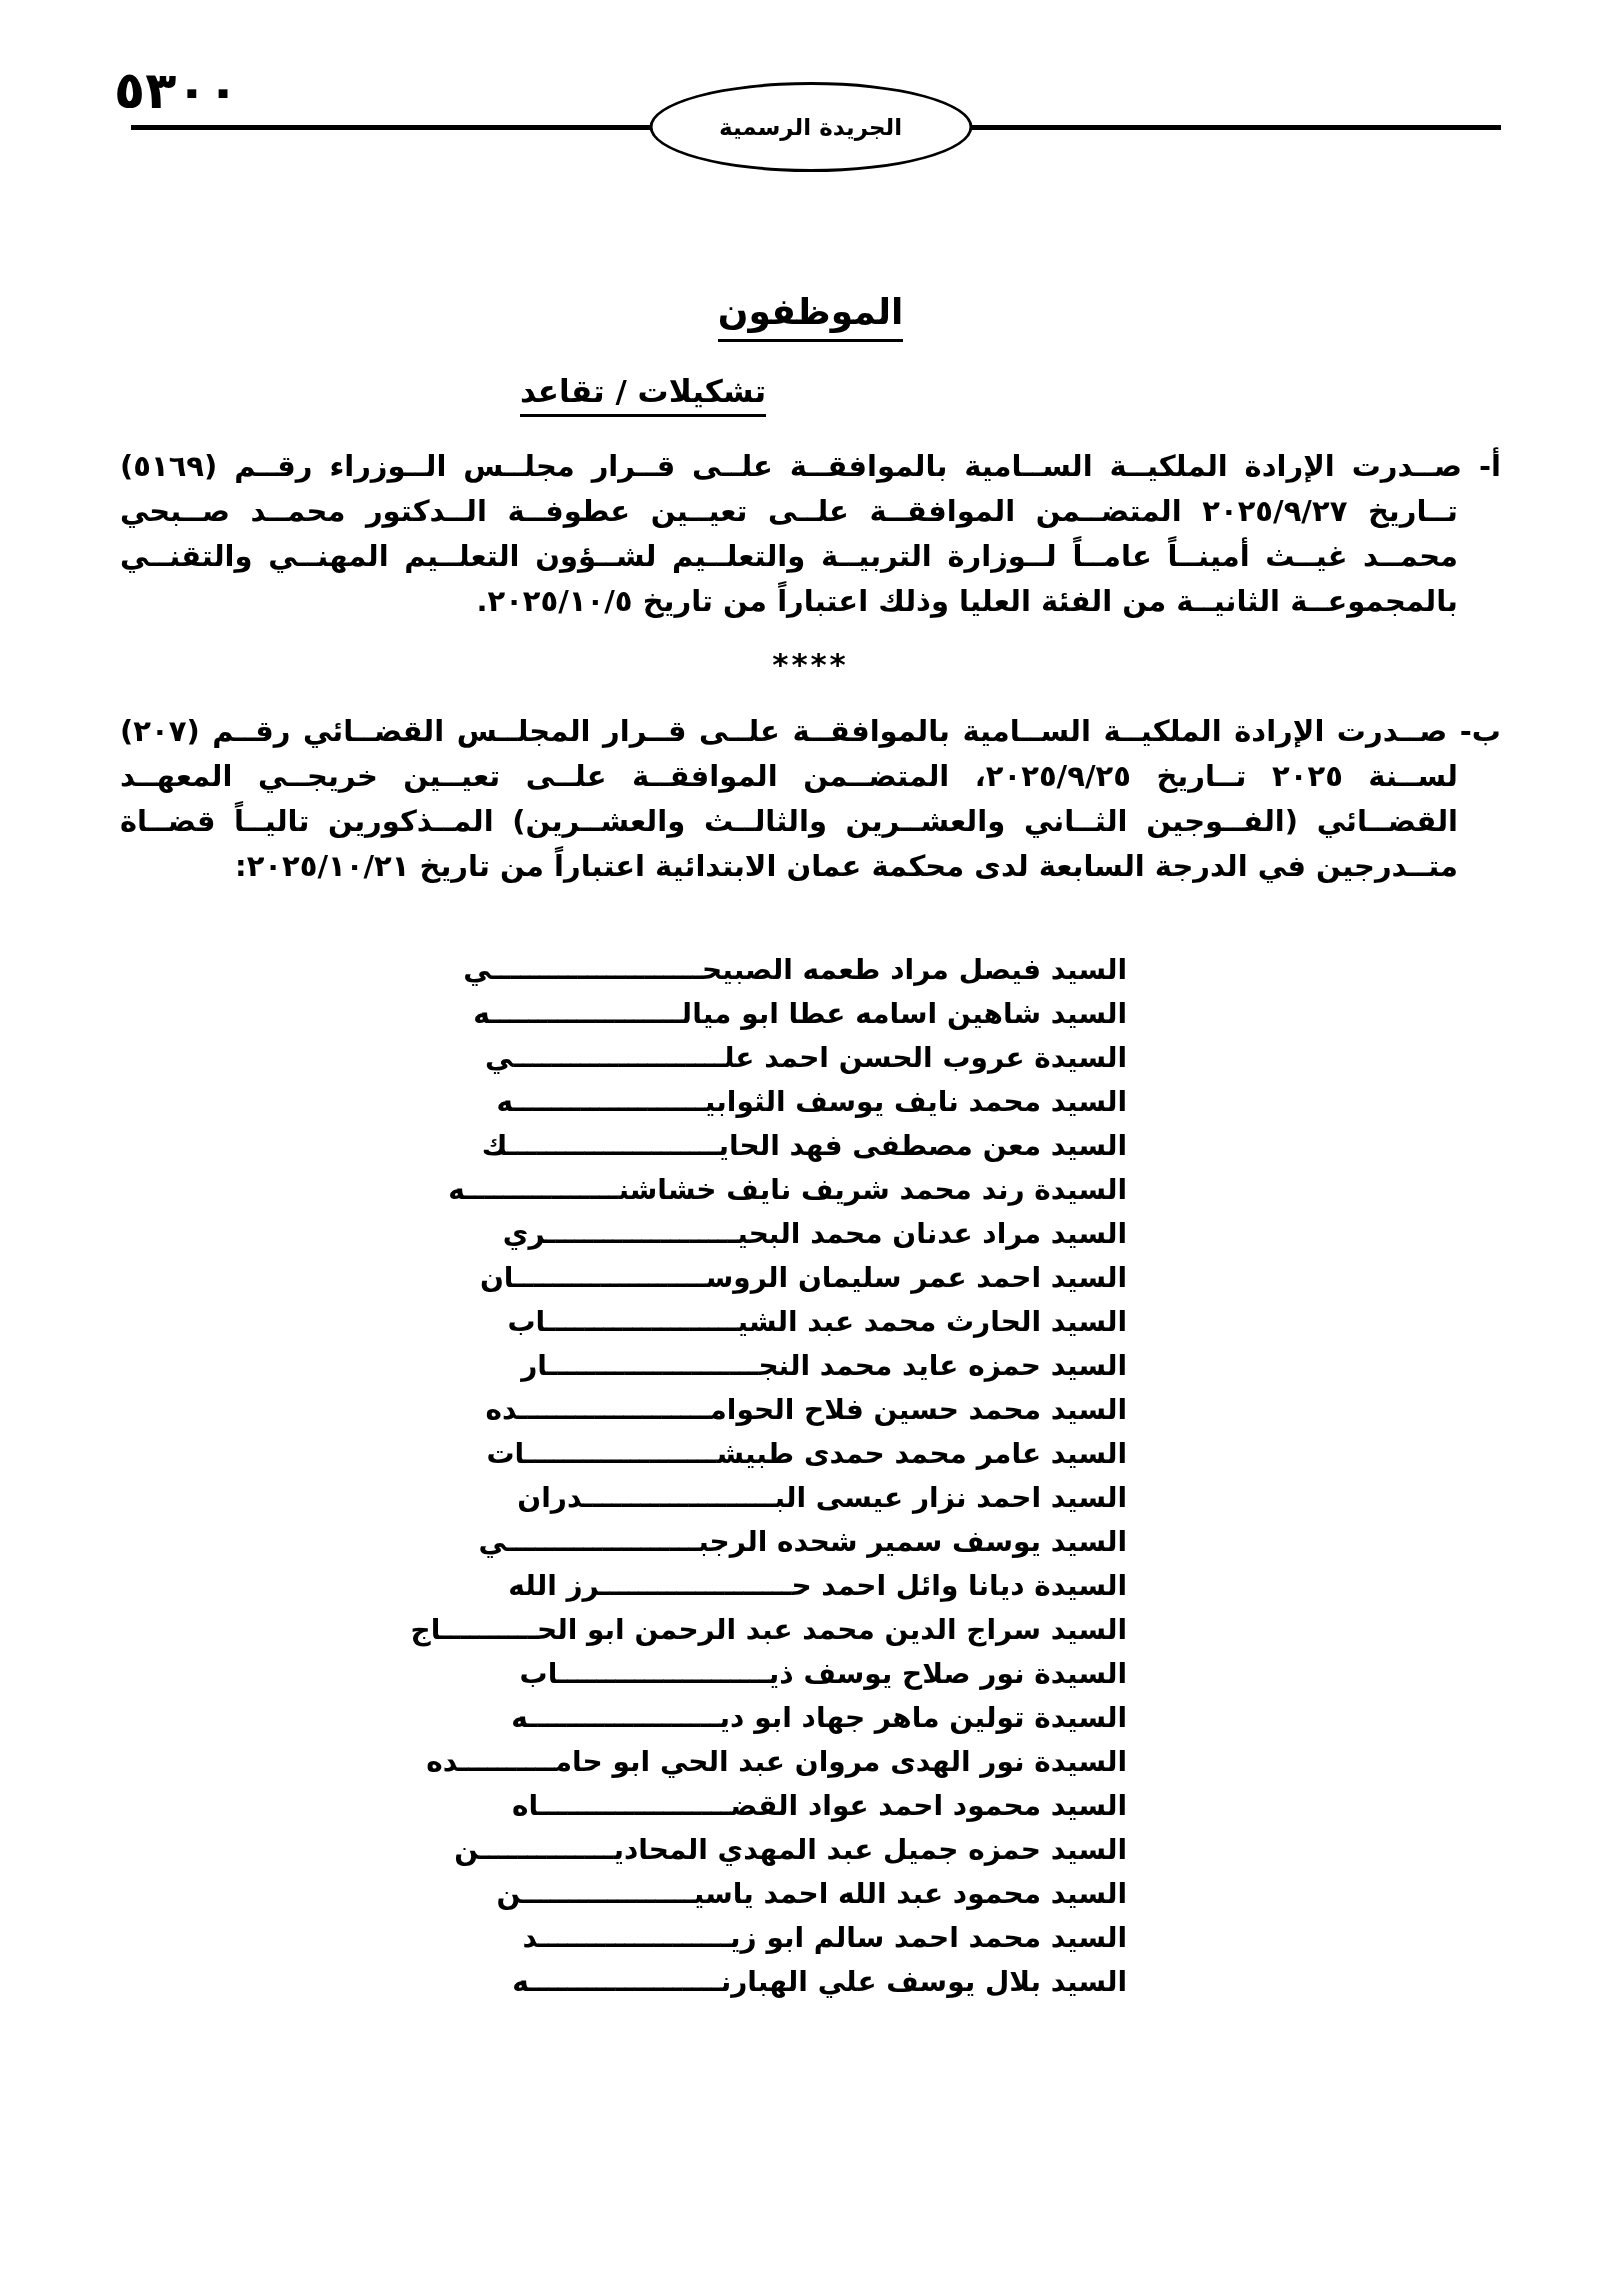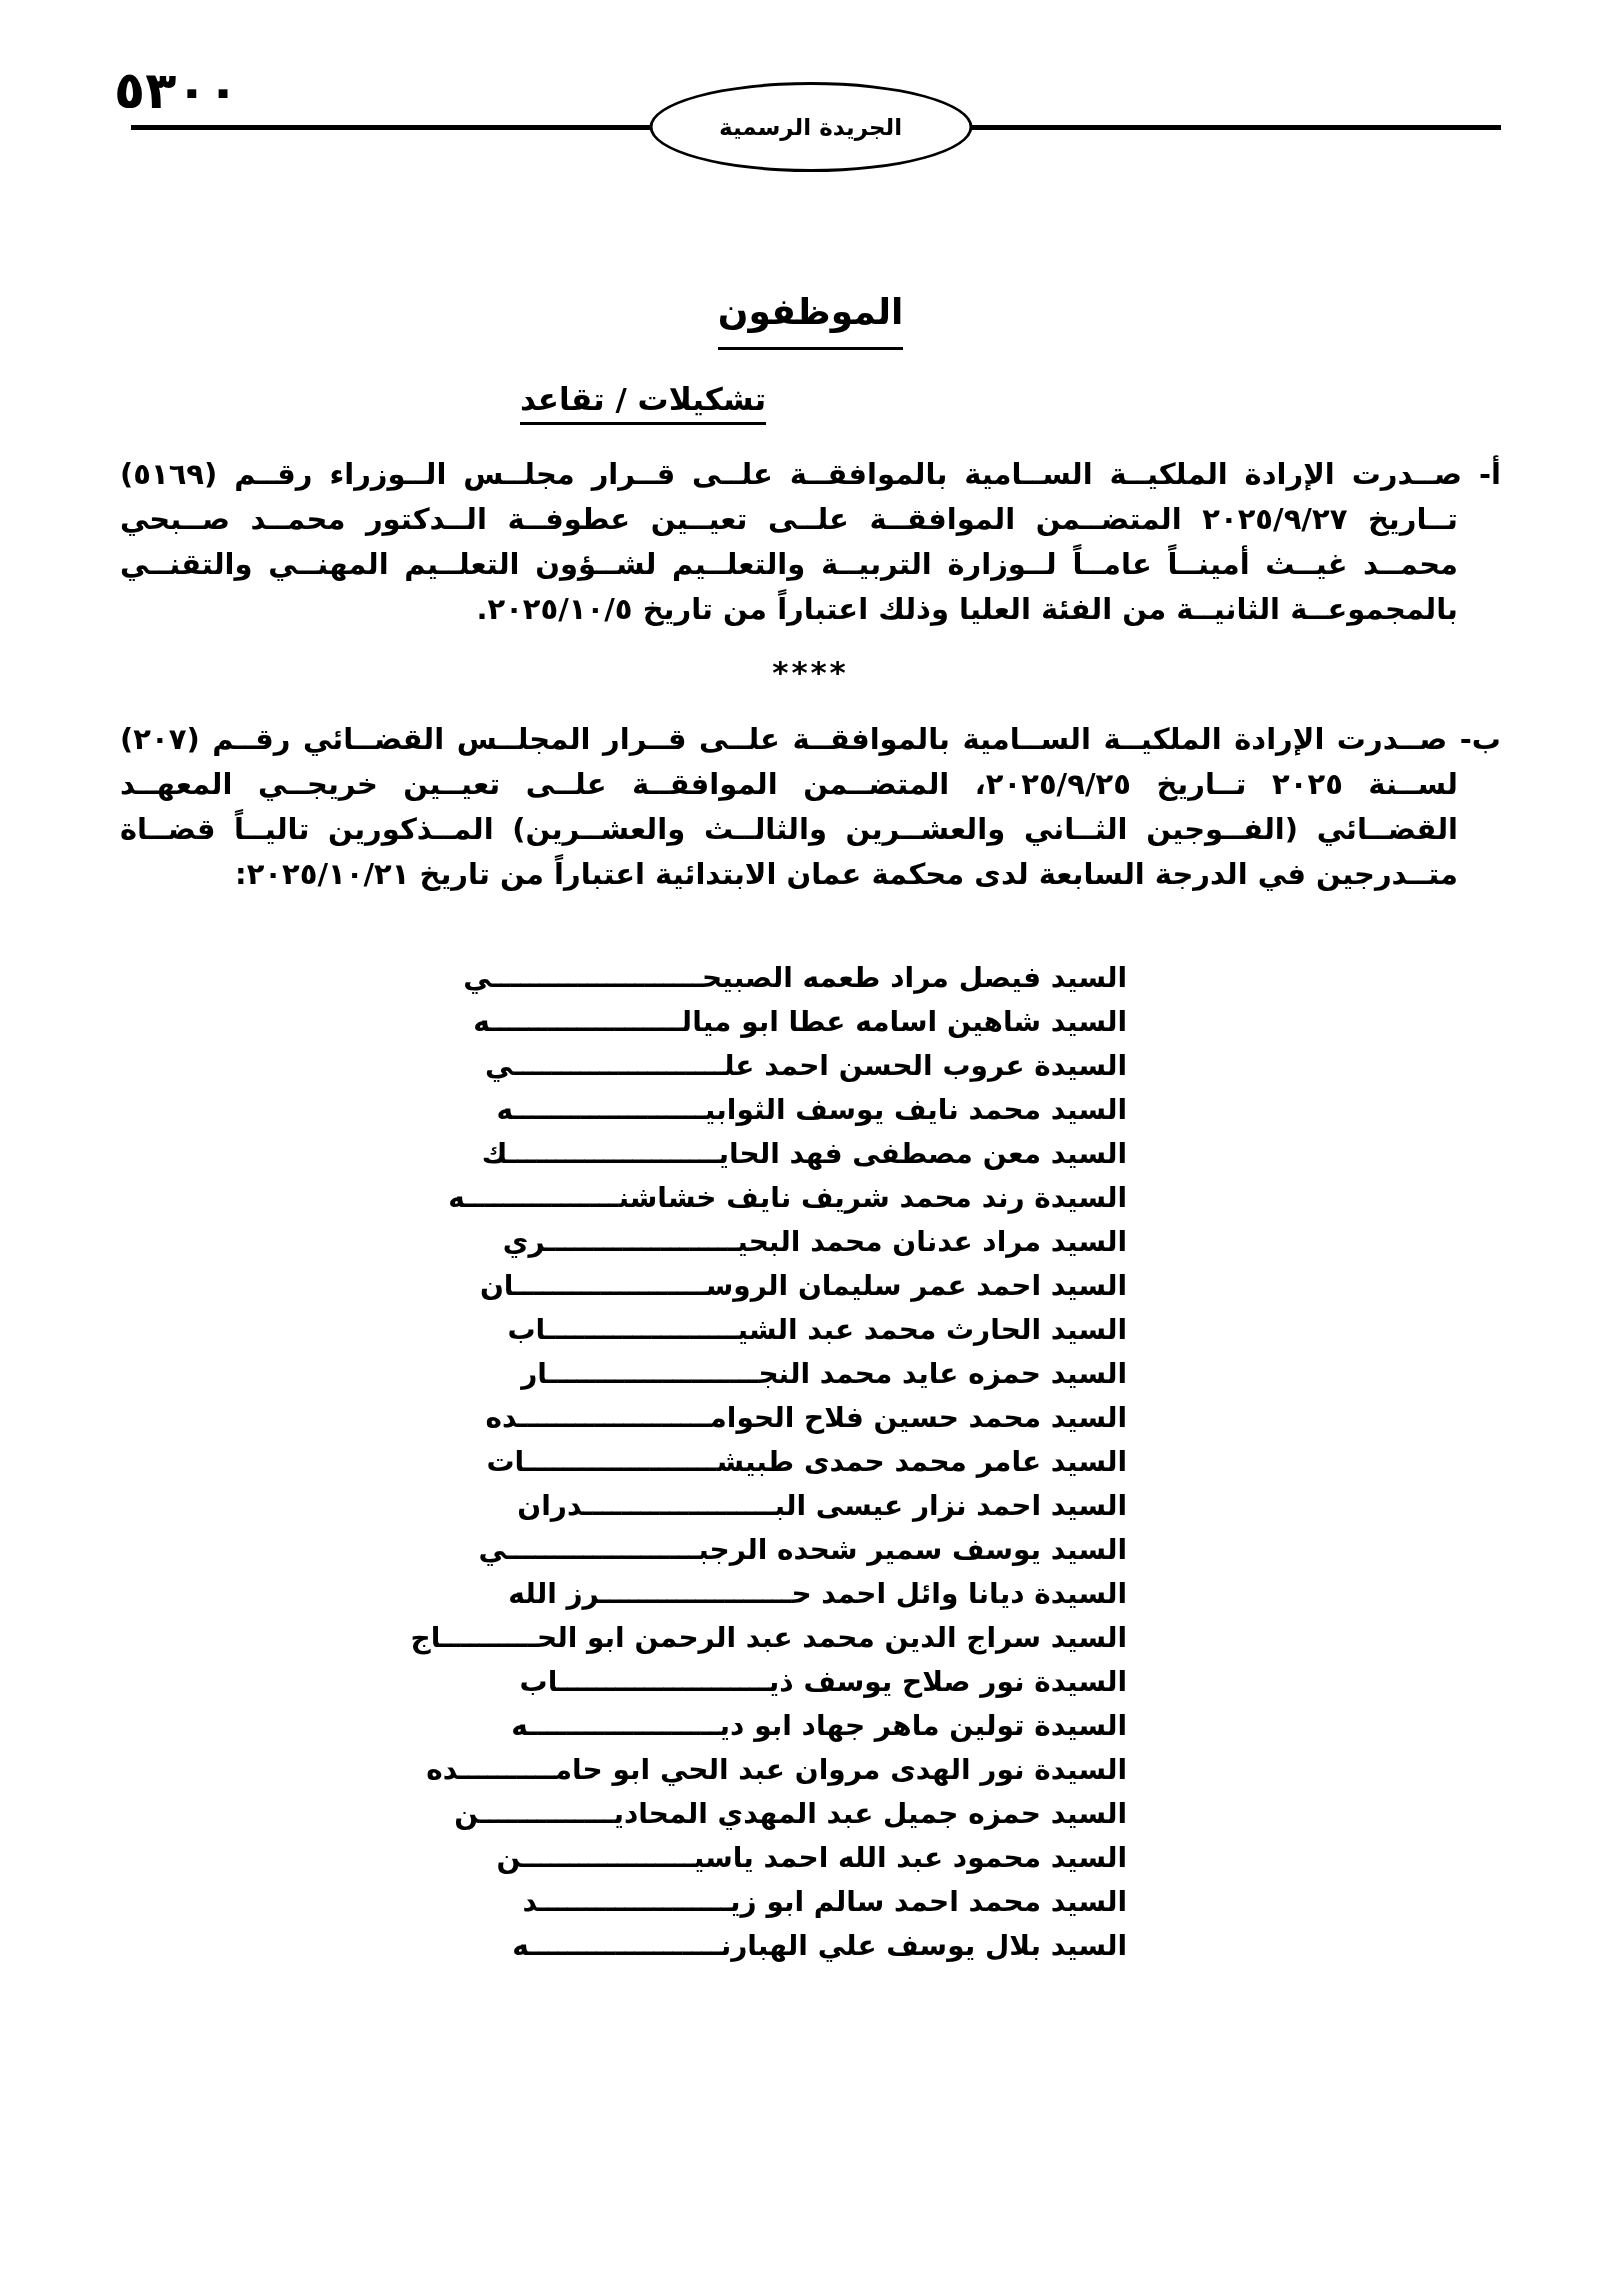--- a/index.html
+++ b/index.html
@@ -52,21 +52,21 @@
     box-sizing:border-box;
   }
   
   .content { padding:0 120px; }
   .main-heading { text-align:center; margin-top:110px; }
   .main-heading span {
     display:inline-block;
     font-size:36px;
     font-weight:bold;
     border-bottom:3.9px solid #000;
-    padding-bottom:15px;
+    padding-bottom:7px;
   }
   .sub-heading { text-align:center; padding-left:0; padding-right:335px; margin-top:31px; }
   .sub-heading span {
     display:inline-block;
     font-size:31px;
     font-weight:bold;
     border-bottom:3.9px solid #000;
     padding-bottom:4.9px;
   }
   .decree {
@@ -137,20 +137,21 @@
         <div class="name-line">السيد حمزه عايد محمد النجــــــــــــــــــــــار</div>
         <div class="name-line">السيد محمد حسين فلاح الحوامــــــــــــــــــــده</div>
         <div class="name-line">السيد عامر محمد حمدى طبيشــــــــــــــــــــات</div>
         <div class="name-line">السيد احمد نزار عيسى البــــــــــــــــــــدران</div>
         <div class="name-line">السيد يوسف سمير شحده الرجبــــــــــــــــــــي</div>
         <div class="name-line">السيدة ديانا وائل احمد حــــــــــــــــــــرز الله</div>
         <div class="name-line">السيد سراج الدين محمد عبد الرحمن ابو الحــــــــــاج</div>
         <div class="name-line">السيدة نور صلاح يوسف ذيــــــــــــــــــــــاب</div>
         <div class="name-line">السيدة تولين ماهر جهاد ابو ديــــــــــــــــــــه</div>
         <div class="name-line">السيدة نور الهدى مروان عبد الحي ابو حامــــــــــده</div>
+        <div class="name-line">السيد محمود احمد عواد القضــــــــــــــــــــاه</div>
         <div class="name-line">السيد حمزه جميل عبد المهدي المحاديــــــــــــــن</div>
         <div class="name-line">السيد محمود عبد الله احمد ياسيــــــــــــــــــن</div>
         <div class="name-line">السيد محمد احمد سالم ابو زيــــــــــــــــــــد</div>
         <div class="name-line">السيد بلال يوسف علي الهبارنــــــــــــــــــــه</div>
       </div>
 
   </div>
 
 </div>
 

